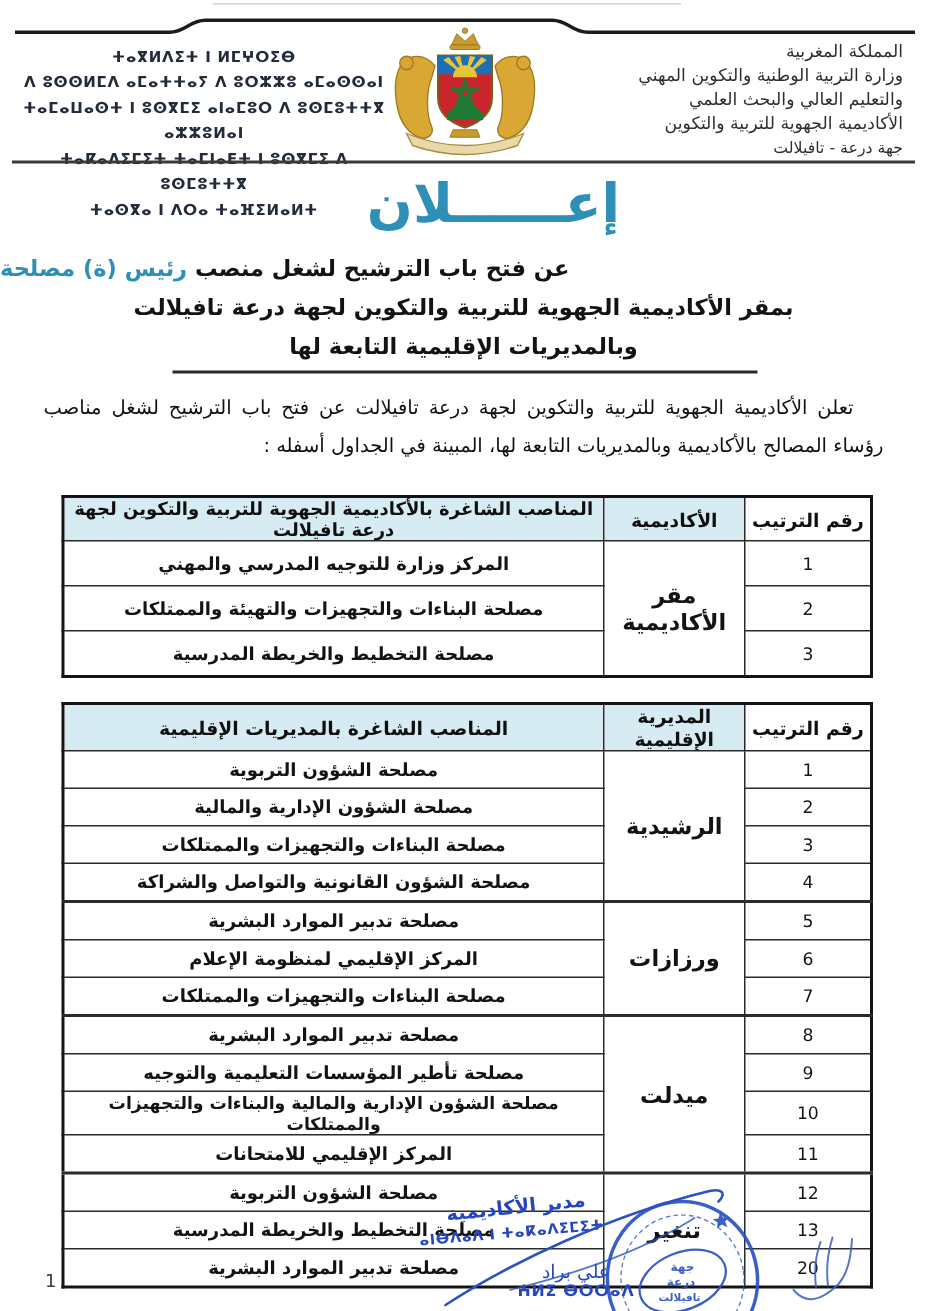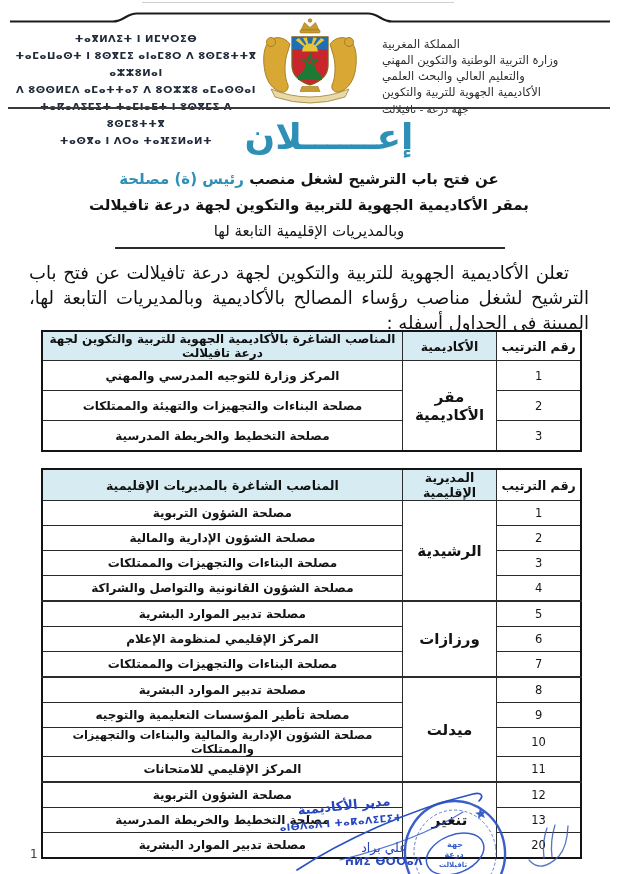--- a/index.html
+++ b/index.html
@@ -4,47 +4,47 @@
 <style>
   html,body{margin:0;padding:0;background:#ffffff;}
   .page{
     position:relative;width:618px;height:874px;background:#ffffff;
     overflow:hidden;font-family:"DejaVu Sans",sans-serif;color:#151515;
   }
   
   .scan-line{position:absolute;left:142px;top:2px;width:312px;height:1px;background:#cfcfcf;}
   .top-border{position:absolute;left:0;top:0;width:618px;height:30px;}
   .header-ar{
-    position:absolute;right:16px;top:36px;width:220px;text-align:left;
+    position:absolute;right:16px;top:26px;width:220px;text-align:right;
     font-size:11.5px;line-height:16px;color:#2e2e2e;direction:rtl;
   }
   .header-ar .l4{font-size:10.5px;margin-top:1px;}
   .header-tif{
     position:absolute;left:10px;top:30px;width:252px;text-align:center;
     font-size:10px;line-height:17px;color:#222b3a;font-weight:bold;letter-spacing:.5px;
   }
   .emblem{position:absolute;left:258px;top:17px;width:104px;height:90px;}
   .header-rule{position:absolute;left:8px;top:107px;width:602px;height:2px;background:#3a3a3a;}
   
   .title-main{
     position:absolute;left:0;top:116px;width:618px;text-align:center;
     font-size:36px;font-weight:bold;color:#2e8fb7;direction:rtl;padding-left:20px;
   }
-  .sub1{position:absolute;left:0;top:170px;width:618px;text-align:center;direction:rtl;
+  .sub1{position:absolute;left:0;top:170px;width:618px;text-align:left;direction:rtl;
         font-size:15px;font-weight:bold;color:#131313;}
   .sub1 .teal{color:#2e8fb7;}
   .sub2{position:absolute;left:0;top:196px;width:618px;text-align:center;direction:rtl;
         font-size:15px;font-weight:bold;color:#131313;}
   .sub3{position:absolute;left:0;top:222px;width:618px;text-align:center;direction:rtl;
-        font-size:15px;font-weight:normal;color:#131313;}
+        font-size:15px;font-weight:bold;color:#131313;}
   .title-underline{position:absolute;left:115px;top:247px;width:390px;height:2px;background:#2b2b2b;}
   
   .intro{
     position:absolute;left:29px;top:260px;width:560px;direction:rtl;
-    text-align:justify;text-indent:20px;font-size:18px;line-height:25px;color:#111;
+    text-align:justify;text-indent:20px;font-size:13px;line-height:25px;color:#111;
   }
   
   table.t{
     position:absolute;left:41px;width:541px;border-collapse:collapse;table-layout:fixed;
     border:2.5px solid #141414;direction:rtl;
   }
   #t1{top:330px;} #t2{top:468px;}
   table.t th,table.t td{border:1px solid #2b2b2b;text-align:center;vertical-align:middle;
     padding:0 4px;overflow:hidden;}
   .c-rank{width:84px;} .c-ent{width:94px;} .c-pos{width:359px;}
@@ -116,22 +116,22 @@
       <path d="M44,34.5 a8,8 0 0 1 16,0 z"></path>
     </g>
     <path d="M40,59 L52,47 L64,59 L64,63 L40,63 Z" fill="#1d7a35"></path>
     <path d="M52,37 L56.7,51.5 L44.3,42.5 L59.7,42.5 L47.3,51.5 Z" fill="none" stroke="#1d7a35" stroke-width="1.7"></path>
     <path d="M44,69.5 h16 l2,5 h-20 z" fill="#c79b2f" stroke="#9a7620" stroke-width="0.6"></path>
     <path d="M13,72 Q52,88 91,72 L87,80 Q52,92 17,80 Z" fill="#ead9a8" stroke="#a88b45" stroke-width="0.9"></path>
   </svg>
 
   <div class="header-tif">
     <div>ⵜⴰⴳⵍⴷⵉⵜ ⵏ ⵍⵎⵖⵔⵉⴱ</div>
+    <div>ⴷ ⵓⵙⵙⵍⵎⴷ ⴰⵎⴰⵜⵜⴰⵢ ⴷ ⵓⵔⵣⵣⵓ ⴰⵎⴰⵙⵙⴰⵏ</div>
     <div>ⵜⴰⵎⴰⵡⴰⵙⵜ ⵏ ⵓⵙⴳⵎⵉ ⴰⵏⴰⵎⵓⵔ ⴷ ⵓⵙⵎⵓⵜⵜⴳ ⴰⵣⵣⵓⵍⴰⵏ</div>
-    <div>ⴷ ⵓⵙⵙⵍⵎⴷ ⴰⵎⴰⵜⵜⴰⵢ ⴷ ⵓⵔⵣⵣⵓ ⴰⵎⴰⵙⵙⴰⵏ</div>
     <div>ⵜⴰⴽⴰⴷⵉⵎⵉⵜ ⵜⴰⵎⵏⴰⴹⵜ ⵏ ⵓⵙⴳⵎⵉ ⴷ ⵓⵙⵎⵓⵜⵜⴳ</div>
     <div>ⵜⴰⵙⴳⴰ ⵏ ⴷⵔⴰ ⵜⴰⴼⵉⵍⴰⵍⵜ</div>
   </div>
 
   <div class="header-rule"></div>
 
   <div class="title-main">إعــــــلان</div>
   <div class="sub1">
     <span>عن فتح باب الترشيح لشغل منصب</span>
     <span class="teal">رئيس (ة) مصلحة</span>

